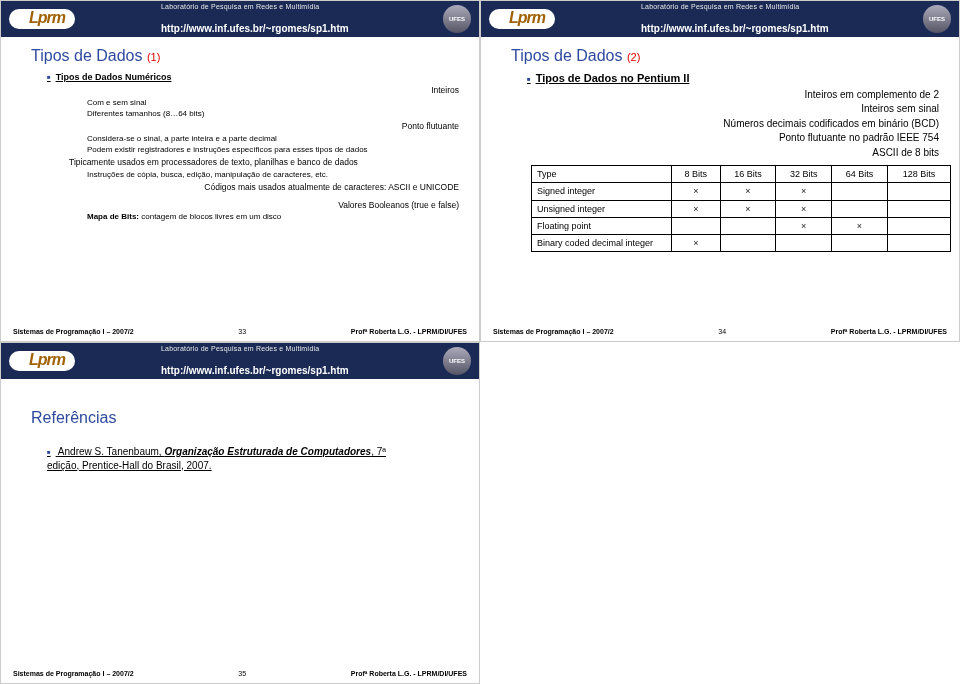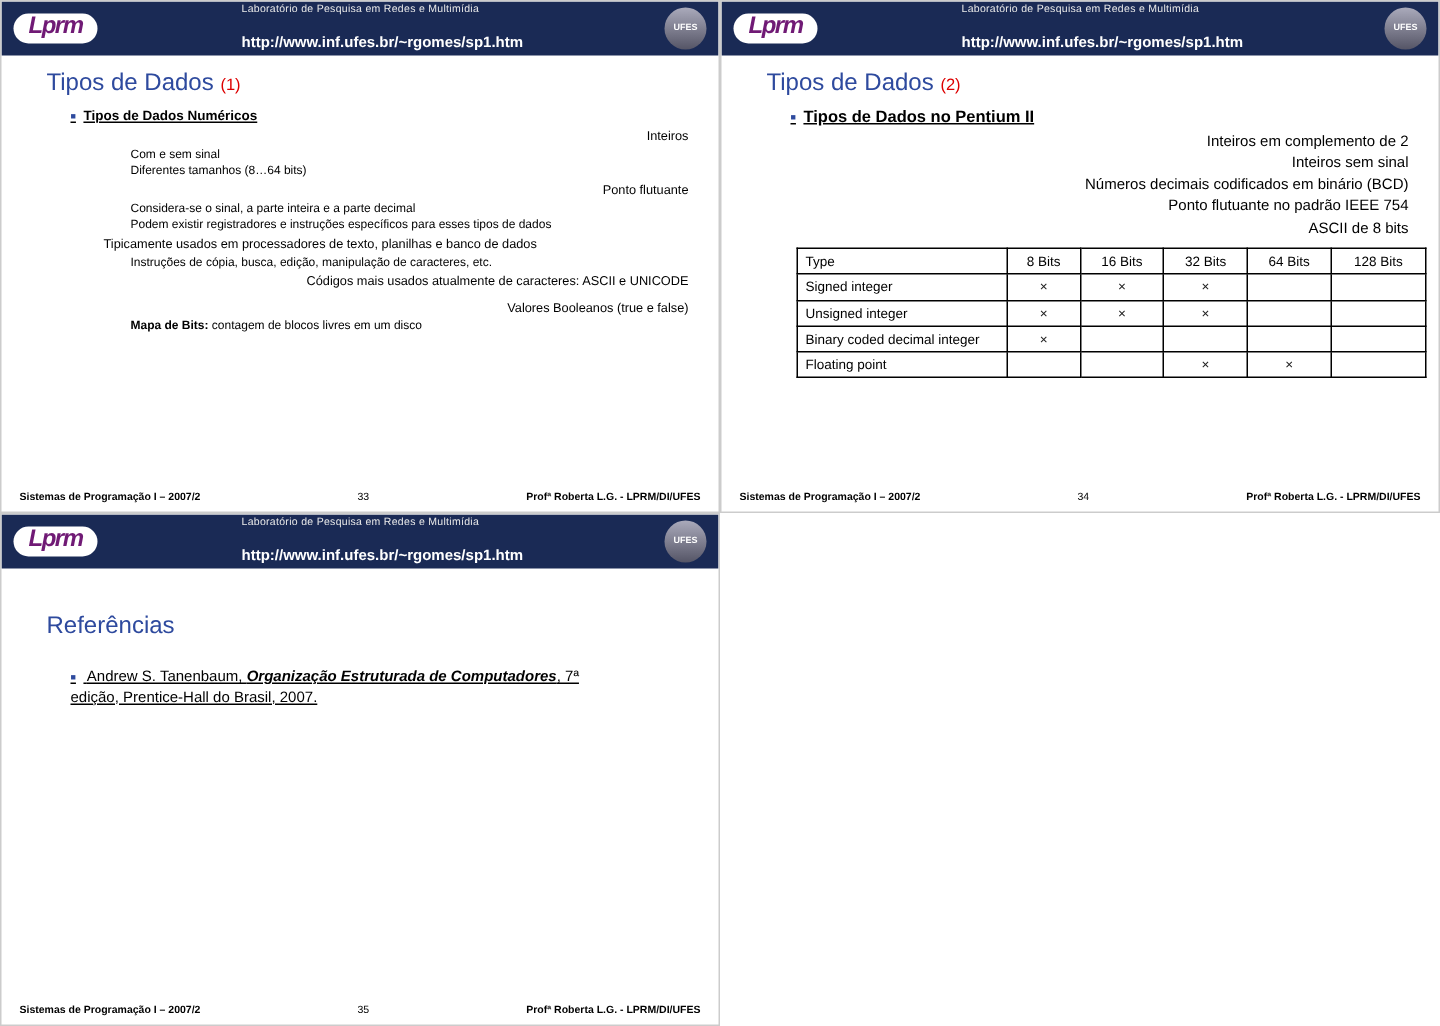--- a/index.html
+++ b/index.html
@@ -51,25 +51,25 @@
   .lprm {
     position: absolute;
     left: 8px;
     top: 4px;
     height: 28px;
     display: flex;
     align-items: center;
   }
   .lprm-logo {
     background:#fff;
-    color:#701a75;
+    color:#a16207;
     font-weight:900;
     font-style:italic;
     font-size:16px;
-    padding:1px 10px 3px 10px;
+    padding:1px 10px 3px 20px;
     border-radius:14px;
     letter-spacing:-1px;
     line-height:1;
   }
   .ufes-logo {
     position:absolute;
     right:8px;
     top:4px;
     width:28px;
     height:28px;
@@ -222,33 +222,33 @@
       </tr>
       <tr>
         <td>Unsigned integer</td>
         <td class="check">×</td>
         <td class="check">×</td>
         <td class="check">×</td>
         <td class="check"></td>
         <td class="check"></td>
       </tr>
       <tr>
+        <td>Floating point</td>
+        <td class="check"></td>
+        <td class="check"></td>
+        <td class="check">×</td>
+        <td class="check">×</td>
+        <td class="check"></td>
+      </tr>
+      <tr>
         <td>Binary coded decimal integer</td>
         <td class="check">×</td>
         <td class="check"></td>
         <td class="check"></td>
         <td class="check"></td>
-        <td class="check"></td>
-      </tr>
-      <tr>
-        <td>Floating point</td>
-        <td class="check"></td>
-        <td class="check"></td>
-        <td class="check">×</td>
-        <td class="check">×</td>
         <td class="check"></td>
       </tr>
     </tbody>
         </table>
   </div>
   <div class="footer">
     <span>Sistemas de Programação I – 2007/2</span>
     <span class="pg">34</span>
     <span>Profª Roberta L.G. - LPRM/DI/UFES</span>
   </div>

